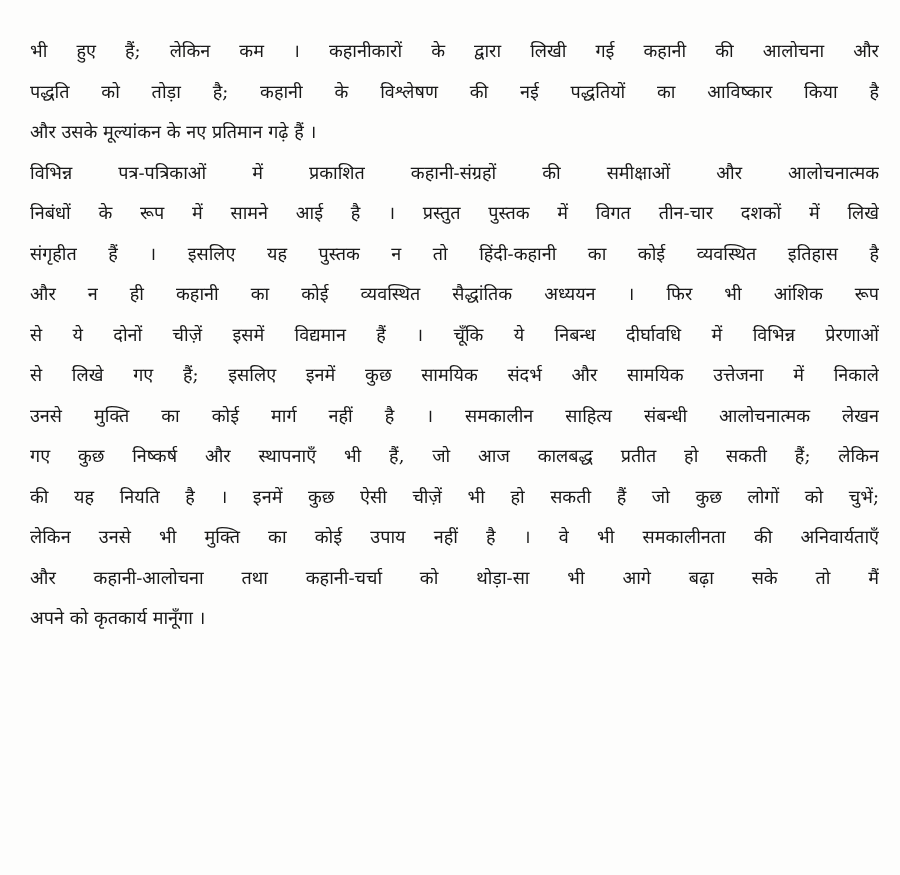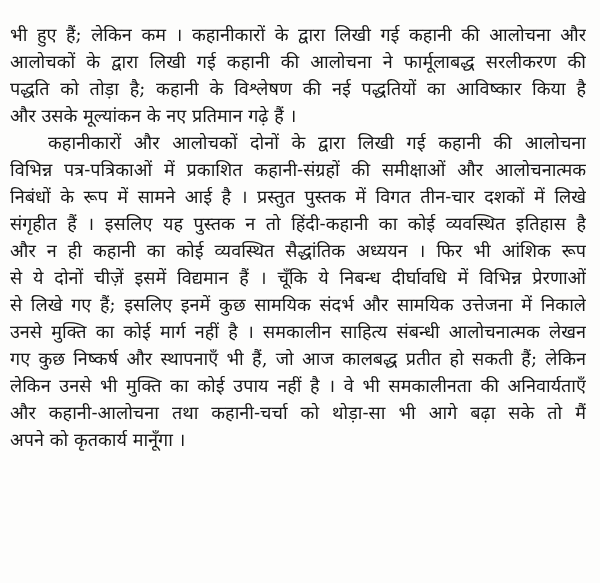--- a/index.html
+++ b/index.html
@@ -5,23 +5,23 @@
   * { margin: 0; padding: 0; box-sizing: border-box; }
   html, body { width: 600px; height: 583px; }
   body {
     background: #fdfdfc;
     overflow: hidden;
     font-family: "DejaVu Serif", "DejaVu Sans", serif;
   }
   .page {
     width: 600px;
     height: 583px;
-    padding: 21px 14px 0 10px;
+    padding: 21px 14px 0 20px;
     color: #181818;
-    font-size: 18px;
+    font-size: 12px;
     line-height: 27px;
   }
   .paragraph { width: 100%; }
   .line {
     height: 27px;
     overflow: hidden;
     text-align: justify;
     text-align-last: justify;
     white-space: normal;
   }
@@ -31,33 +31,32 @@
   }
   .line.indent { text-indent: 38px; }
 </style>
 </head>
 <body>
 
 <div class="page">
 
   <div class="paragraph">
     <div class="line">भी हुए हैं; लेकिन कम । कहानीकारों के द्वारा लिखी गई कहानी की आलोचना और</div>
-    <div class="line">आलोचकों के द्वारा लिखी गई कहानी की आलोचना ने फार्मूलाबद्ध सरलीकरण की</div>
     <div class="line">पद्धति को तोड़ा है; कहानी के विश्लेषण की नई पद्धतियों का आविष्कार किया है</div>
     <div class="line last">और उसके मूल्यांकन के नए प्रतिमान गढ़े हैं ।</div>
   </div>
 
   <div class="paragraph">
-    <div class="line indent">कहानीकारों और आलोचकों दोनों के द्वारा लिखी गई कहानी की आलोचना</div>
     <div class="line">विभिन्न पत्र-पत्रिकाओं में प्रकाशित कहानी-संग्रहों की समीक्षाओं और आलोचनात्मक</div>
     <div class="line">निबंधों के रूप में सामने आई है । प्रस्तुत पुस्तक में विगत तीन-चार दशकों में लिखे</div>
     <div class="line">संगृहीत हैं । इसलिए यह पुस्तक न तो हिंदी-कहानी का कोई व्यवस्थित इतिहास है</div>
     <div class="line">और न ही कहानी का कोई व्यवस्थित सैद्धांतिक अध्ययन । फिर भी आंशिक रूप</div>
     <div class="line">से ये दोनों चीज़ें इसमें विद्यमान हैं । चूँकि ये निबन्ध दीर्घावधि में विभिन्न प्रेरणाओं</div>
     <div class="line">से लिखे गए हैं; इसलिए इनमें कुछ सामयिक संदर्भ और सामयिक उत्तेजना में निकाले</div>
     <div class="line">उनसे मुक्ति का कोई मार्ग नहीं है । समकालीन साहित्य संबन्धी आलोचनात्मक लेखन</div>
     <div class="line">गए कुछ निष्कर्ष और स्थापनाएँ भी हैं, जो आज कालबद्ध प्रतीत हो सकती हैं; लेकिन</div>
+    <div class="line">की यह नियति है । इनमें कुछ ऐसी चीज़ें भी हो सकती हैं जो कुछ लोगों को चुभें;</div>
     <div class="line">लेकिन उनसे भी मुक्ति का कोई उपाय नहीं है । वे भी समकालीनता की अनिवार्यताएँ</div>
     <div class="line">और कहानी-आलोचना तथा कहानी-चर्चा को थोड़ा-सा भी आगे बढ़ा सके तो मैं</div>
     <div class="line last">अपने को कृतकार्य मानूँगा ।</div>
   </div>
 
 </div>
 
 </body></html>

